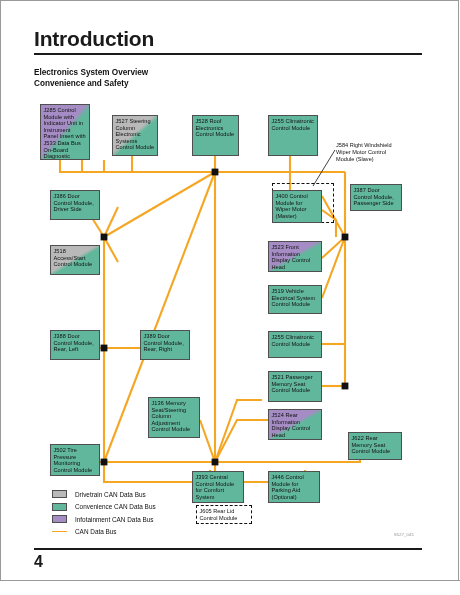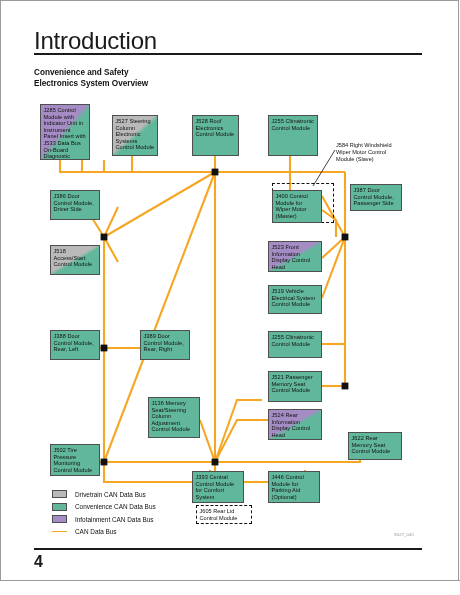--- a/index.html
+++ b/index.html
@@ -16,21 +16,21 @@
   }
   
   .page-border{
     position:absolute;left:0;top:0;width:459px;height:594px;
     border:1px solid #9a9a9a;
     box-sizing:border-box;
     pointer-events:none;
   }
   .title{
     position:absolute;left:34px;top:27px;
-    font-size:24px;font-weight:normal;color:#1a1a1a;
+    font-size:21px;font-weight:bold;color:#1a1a1a;
     letter-spacing:-.2px;
   }
   .title-rule{
     position:absolute;left:34px;top:53px;width:388px;height:2px;
     background:#1a1a1a;
   }
   .subtitle{
     position:absolute;left:34px;top:68px;width:260px;
     font-size:8.2px;font-weight:bold;color:#111;line-height:10.5px;
   }
@@ -123,22 +123,22 @@
 </head>
 <body>
 
 <div class="page">
   <div class="page-border"></div>
 
   <div class="title">Introduction</div>
   <div class="title-rule"></div>
 
   <div class="subtitle">
+    <div>Electronics System Overview</div>
     <div>Convenience and Safety</div>
-    <div>Electronics System Overview</div>
   </div>
 
   <div class="diagram">
 
     <svg class="wires" viewBox="0 0 460 595">
       <g fill="none" stroke="#f5a623" stroke-width="2.1" stroke-linecap="butt" stroke-linejoin="miter">
 
         <path d="M60 160 L60 172 L215 172"></path>
         <path d="M82 160 L82 172"></path>
         <path d="M104 160 L104 172"></path>

